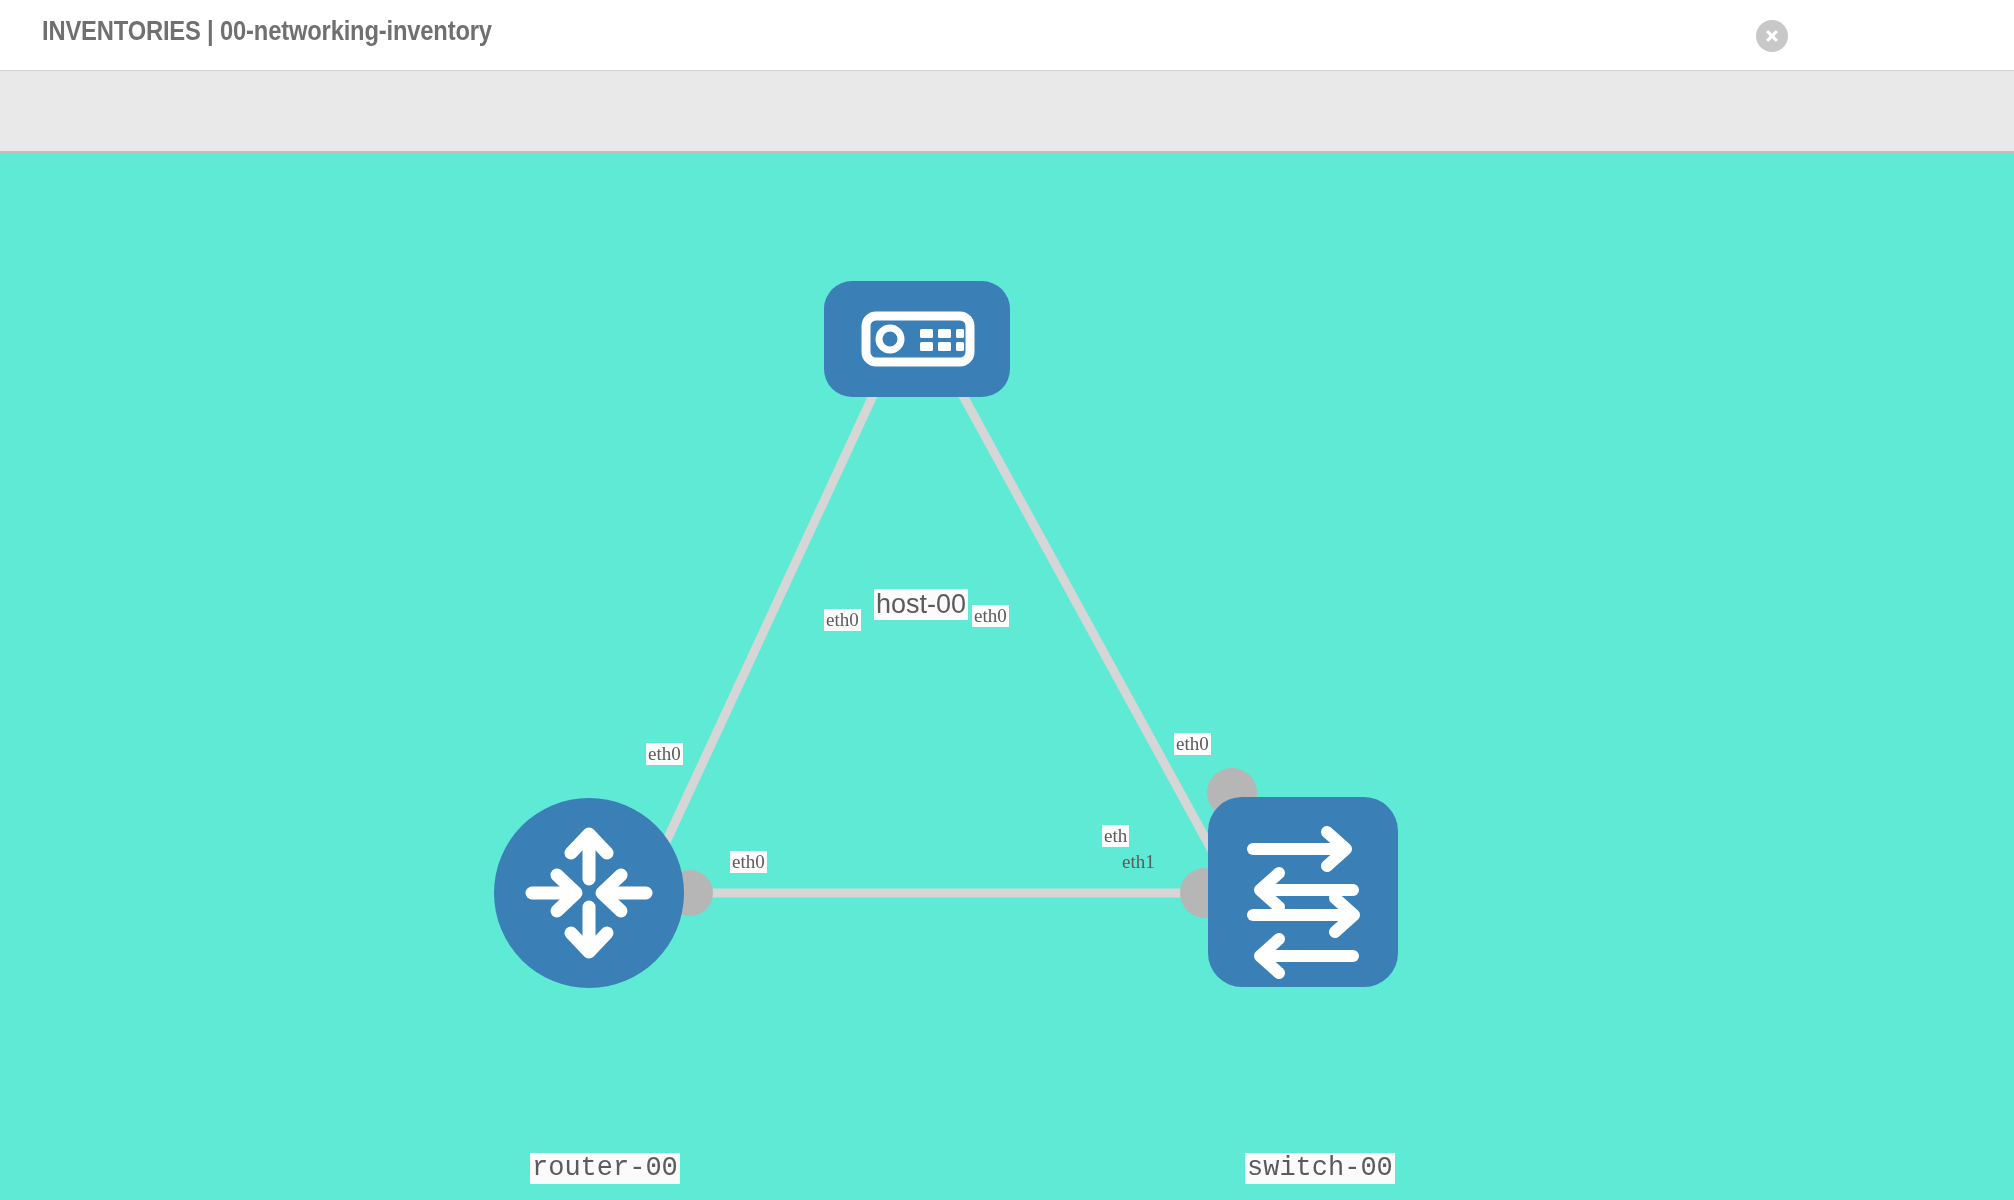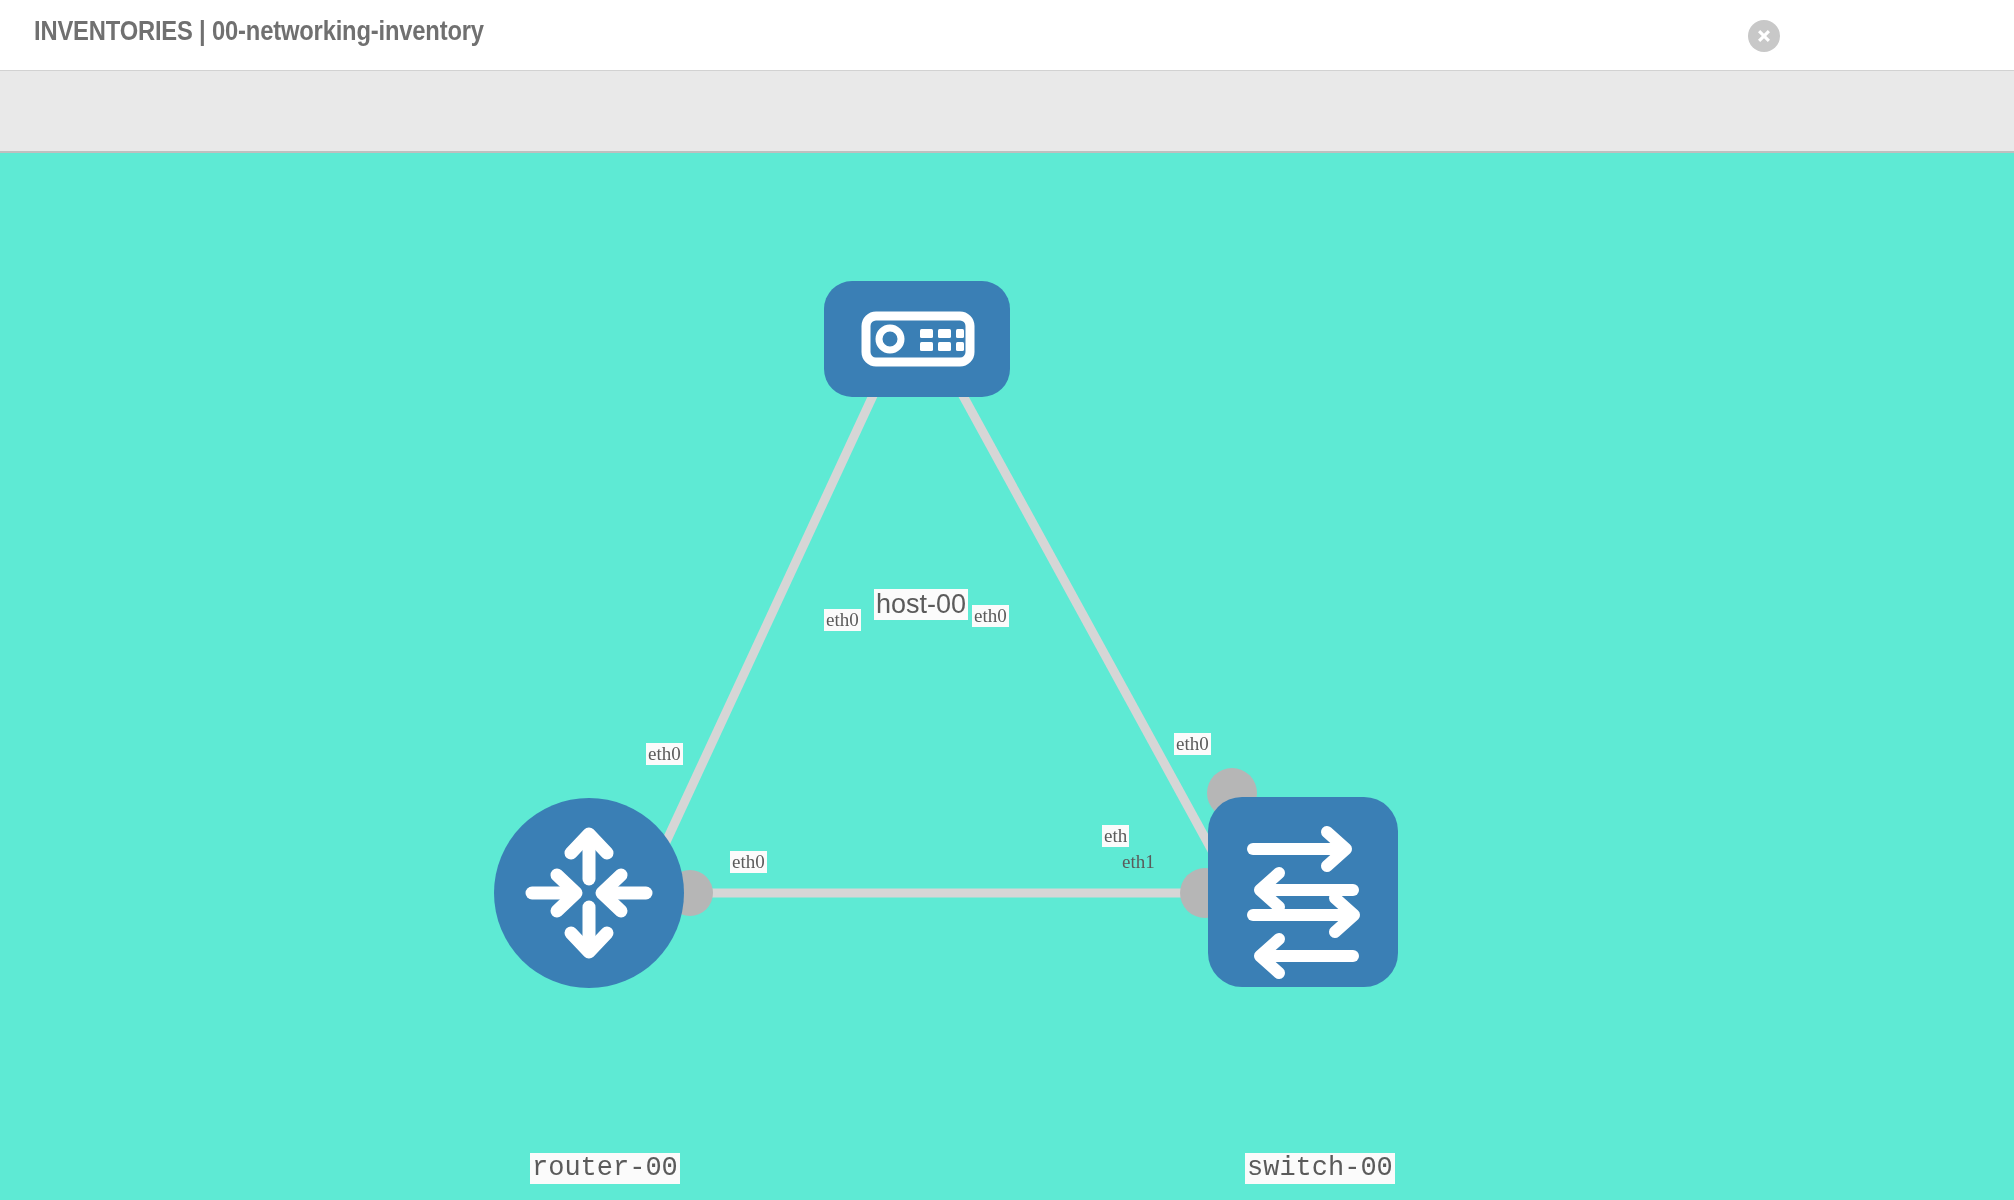--- a/index.html
+++ b/index.html
@@ -11,21 +11,21 @@
     width: 2014px;
     height: 1200px;
     font-family: "Liberation Sans", sans-serif;
     overflow: hidden;
     position: relative;
   }
 
   
   .header {
     position: absolute;
-    left: 0; top: 0;
+    left: 8px; top: 0;
     width: 1810px;
     height: 70px;
     background: #ffffff;
     box-sizing: border-box;
   }
   .header-title {
     position: absolute;
     left: 34px;
     top: 16px;
     font-size: 27px;

